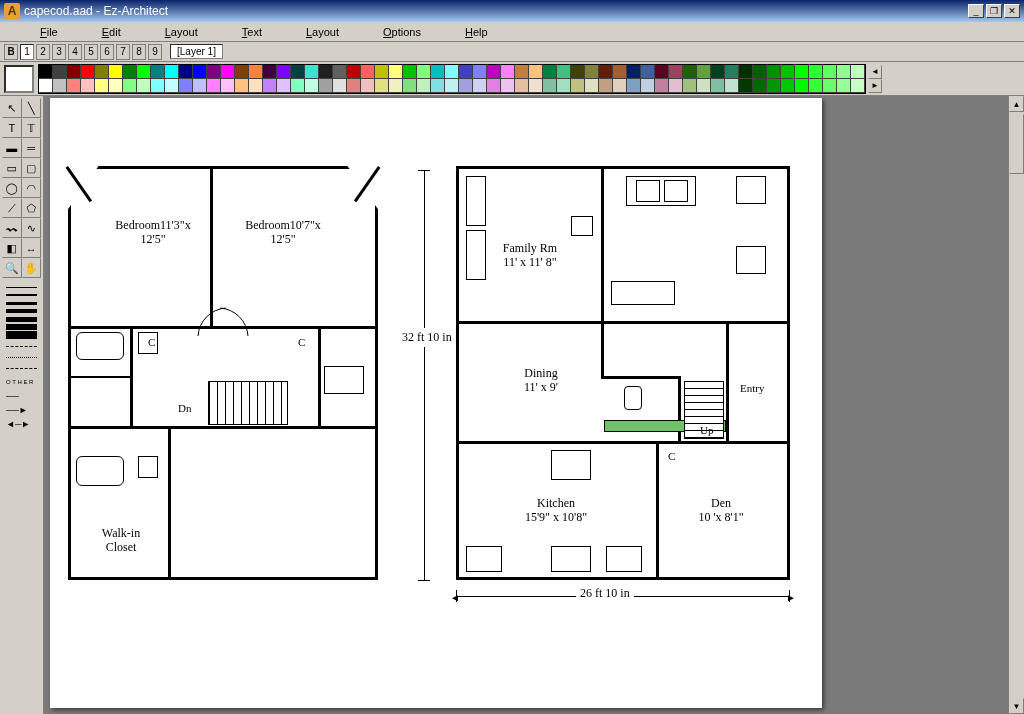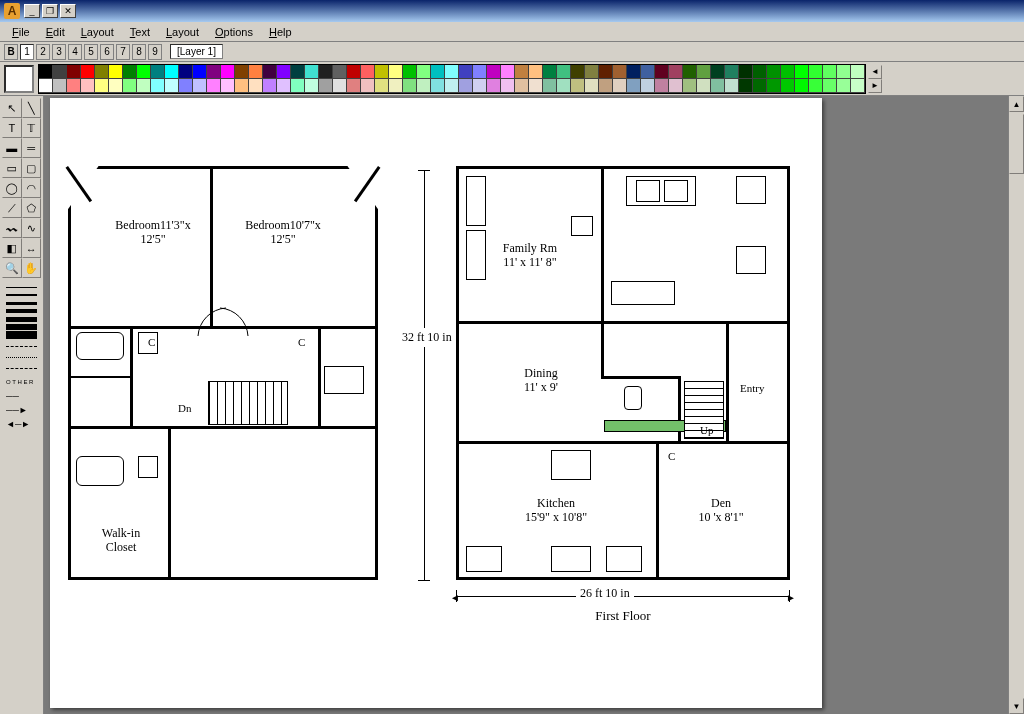--- a/index.html
+++ b/index.html
@@ -3,21 +3,21 @@
 <meta charset="utf-8">
 <style>
 * { box-sizing: border-box; margin: 0; padding: 0; }
 body { font-family: "Tahoma", sans-serif; font-size: 11px; background: #7A7A7A; width: 1024px; height: 714px; overflow: hidden; user-select: none; }
 .titlebar { height: 22px; background: linear-gradient(#0A246A, #A6CAF0); color: white; display: flex; align-items: center; padding: 0 4px; }
 .titlebar .icon { width: 16px; height: 16px; background: #E8A030; border-radius: 2px; margin-right: 4px; display:flex;align-items:center;justify-content:center;font-weight:bold;color:#5a3000;font-size:12px;}
 .titlebar .title { flex: 1; font-size: 12px; }
 .winbtns { display: flex; gap: 2px; }
 .winbtn { width: 16px; height: 14px; background: #D4D0C8; border: 1px solid #fff; border-right-color:#404040; border-bottom-color:#404040; font-size: 9px; display:flex;align-items:center;justify-content:center; color:#000; font-family:Arial;}
 .menubar { height: 20px; background: #D4D0C8; display: flex; align-items: center; padding: 0 4px; border-bottom: 1px solid #808080; }
-.menubar span { padding: 2px 8px; cursor: default; }
+.menubar span { padding: 2px 8px; cursor: default; margin-left: 28px; }
 .menubar span:first-letter { text-decoration: underline; }
 .layerbar { height: 20px; background: #D4D0C8; display: flex; align-items: center; padding: 0 4px; gap: 2px; border-bottom: 1px solid #808080; }
 .layerbtn { min-width: 14px; height: 16px; border: 1px solid #808080; background:#D4D0C8; display:flex;align-items:center;justify-content:center; font-size:10px; padding:0 2px;}
 .layerbtn.active { background: #fff; border:1px inset #808080; }
 .layertext { border:1px inset #808080; background:#fff; padding:1px 6px; margin-left:6px; font-size:10px;}
 .palettebar { height: 34px; background: #D4D0C8; display:flex; align-items:center; padding:2px 4px; border-bottom:1px solid #808080;}
 .curcolor { width:30px; height:28px; border:2px inset #808080; background:#fff; margin-right:4px;}
 .palette { display:grid; grid-template-rows: repeat(2, 14px); grid-auto-flow:column; gap:0; border:1px solid #000;}
 .swatch { width:14px; height:14px; border-right:1px solid #404040; border-bottom:1px solid #404040;}
 .palscroll { display:flex; flex-direction:column; margin-left:2px;}
@@ -49,20 +49,21 @@
 .dim { position:absolute; font-family:"Times New Roman",serif; font-size:12px;}
 .dimline { position:absolute; background:#000;}
 .fixture { position:absolute; border:1.5px solid #000; background:#fff;}
 .greenstrip { position:absolute; background:#73C06A; border:1px solid #000;}
 </style>
 </head>
 <body>
 
 <div class="titlebar">
   <div class="icon">A</div>
+  <div class="title">capecod.aad - Ez-Architect</div>
   <div class="winbtns">
     <div class="winbtn">_</div>
     <div class="winbtn">❐</div>
     <div class="winbtn">✕</div>
   </div>
 </div>
 
 <div class="menubar">
   <span>File</span>
   <span>Edit</span>
@@ -378,21 +379,20 @@
         <div class="lbl small" style="left:284px;top:216px">Entry</div>
         <div class="lbl small" style="left:244px;top:258px">Up</div>
         <div class="lbl small" style="left:212px;top:284px">C</div>
 
         <div class="dimline" style="left:0;top:430px;width:334px;height:1px"></div>
         <div class="dimline" style="left:0;top:424px;width:1px;height:12px"></div>
         <div class="dimline" style="left:333px;top:424px;width:1px;height:12px"></div>
         <div style="position:absolute;left:-6px;top:426px;font-size:10px">◄</div>
         <div style="position:absolute;right:-6px;top:426px;font-size:10px">►</div>
         <div class="dim" style="left:120px;top:420px;background:#fff;padding:0 4px">26 ft 10 in</div>
-        <div class="floorlabel" style="top:442px">First Floor</div>
       </div>
     </div>
 
     <div class="vscroll">
       <div class="sbtn">▲</div>
       <div class="thumb"></div>
       <div class="sbtn" style="position:absolute;bottom:0;width:100%">▼</div>
     </div>
   </div>
 </div>

